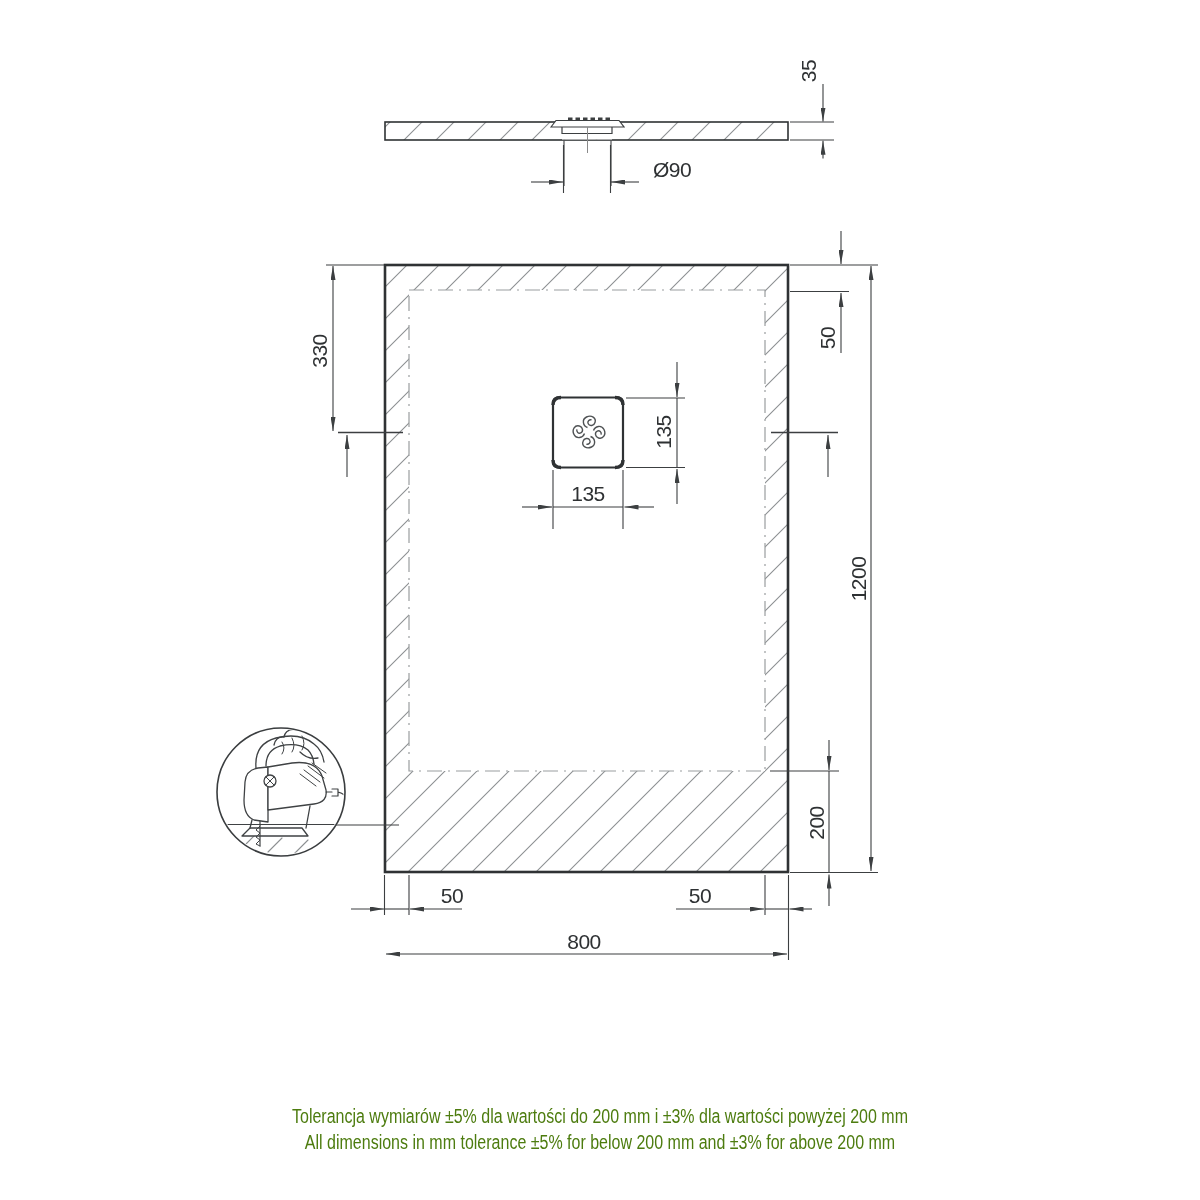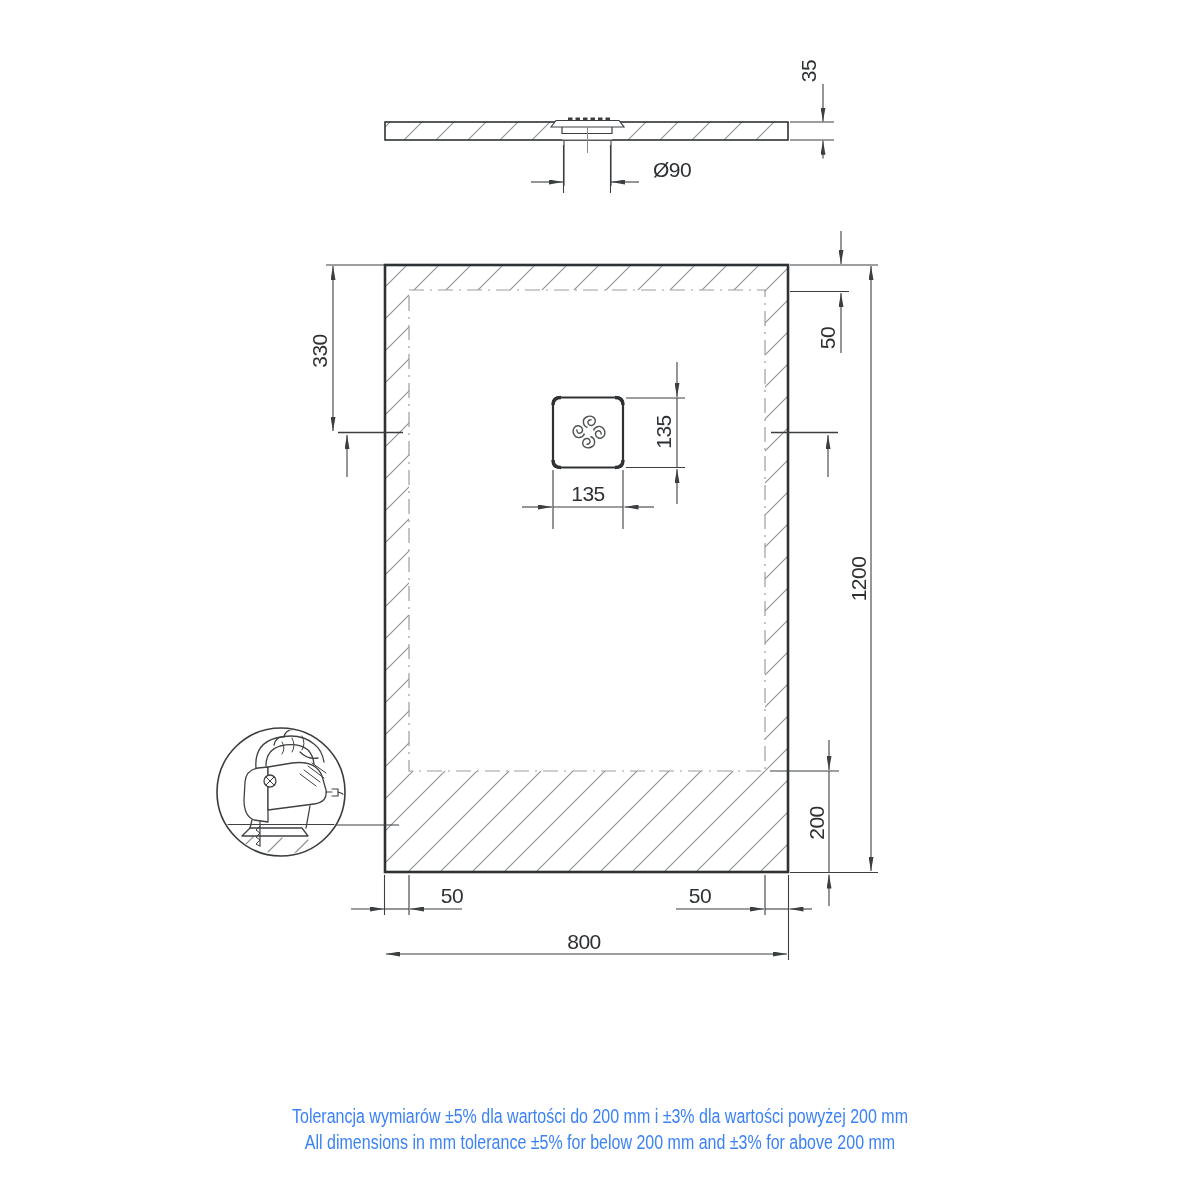--- a/index.html
+++ b/index.html
@@ -1,20 +1,20 @@
 <!DOCTYPE html>
 <html><head>
 <meta charset="utf-8">
 <style>
   html,body{margin:0;padding:0;background:#ffffff;}
   #stage{position:relative;width:1200px;height:1200px;background:#ffffff;overflow:hidden;
          font-family:"Liberation Sans",sans-serif;}
   svg{position:absolute;left:0;top:0;}
   svg text{font-family:"Liberation Sans",sans-serif;font-size:21px;fill:#2e3133;letter-spacing:-0.5px;}
-  .notes{position:absolute;left:0;top:1104px;width:1200px;text-align:center;color:#3b82f6;
+  .notes{position:absolute;left:0;top:1104px;width:1200px;text-align:center;color:#4d7c0f;
          font-size:20px;line-height:25.5px;}
   .note-line{transform:scaleX(0.8);transform-origin:50% 50%;white-space:nowrap;}
 </style>
 </head>
 <body>
 
 <div id="stage">
 <svg width="1200" height="1200" viewBox="0 0 1200 1200">
   <defs>
     <marker id="arr" markerWidth="14" markerHeight="5" refX="14" refY="2.5" orient="auto-start-reverse" markerUnits="userSpaceOnUse">

